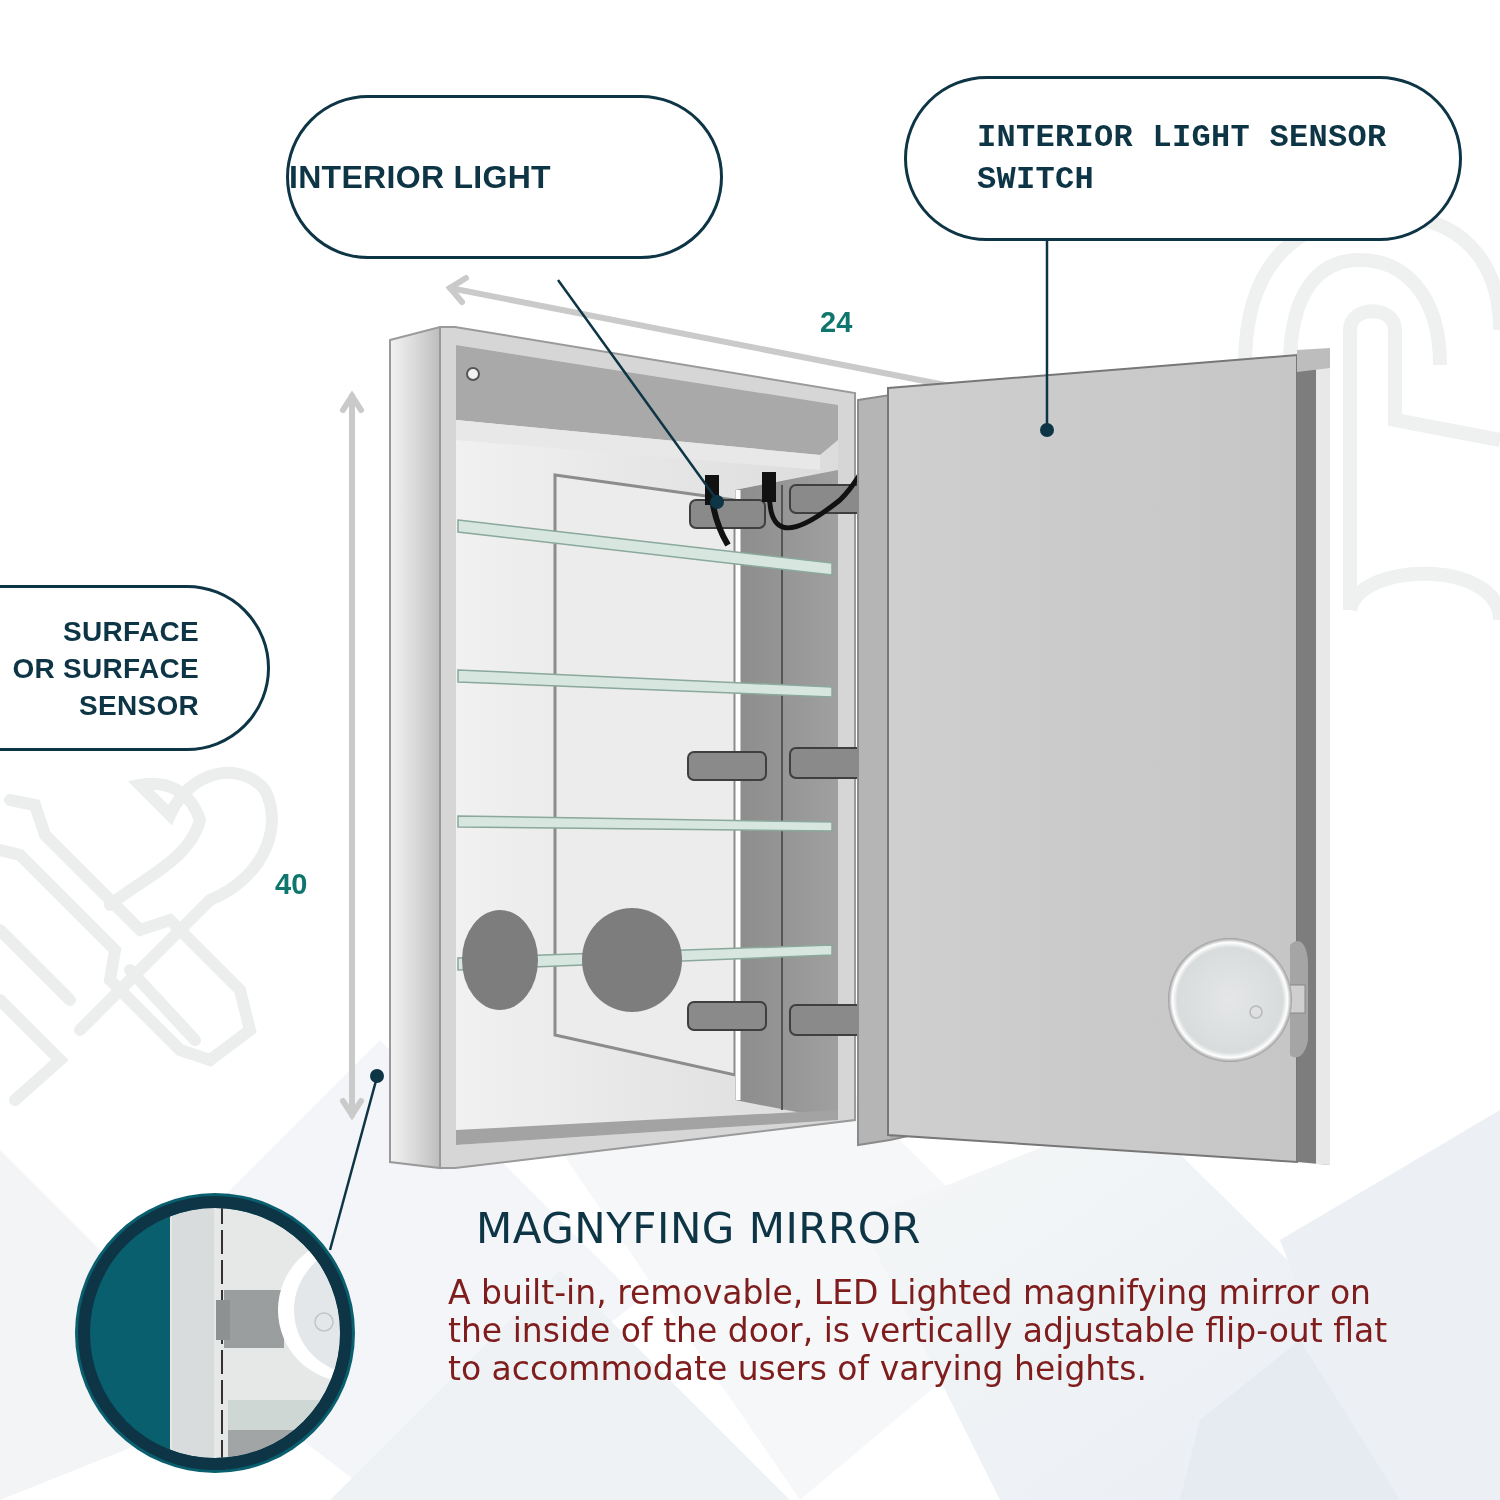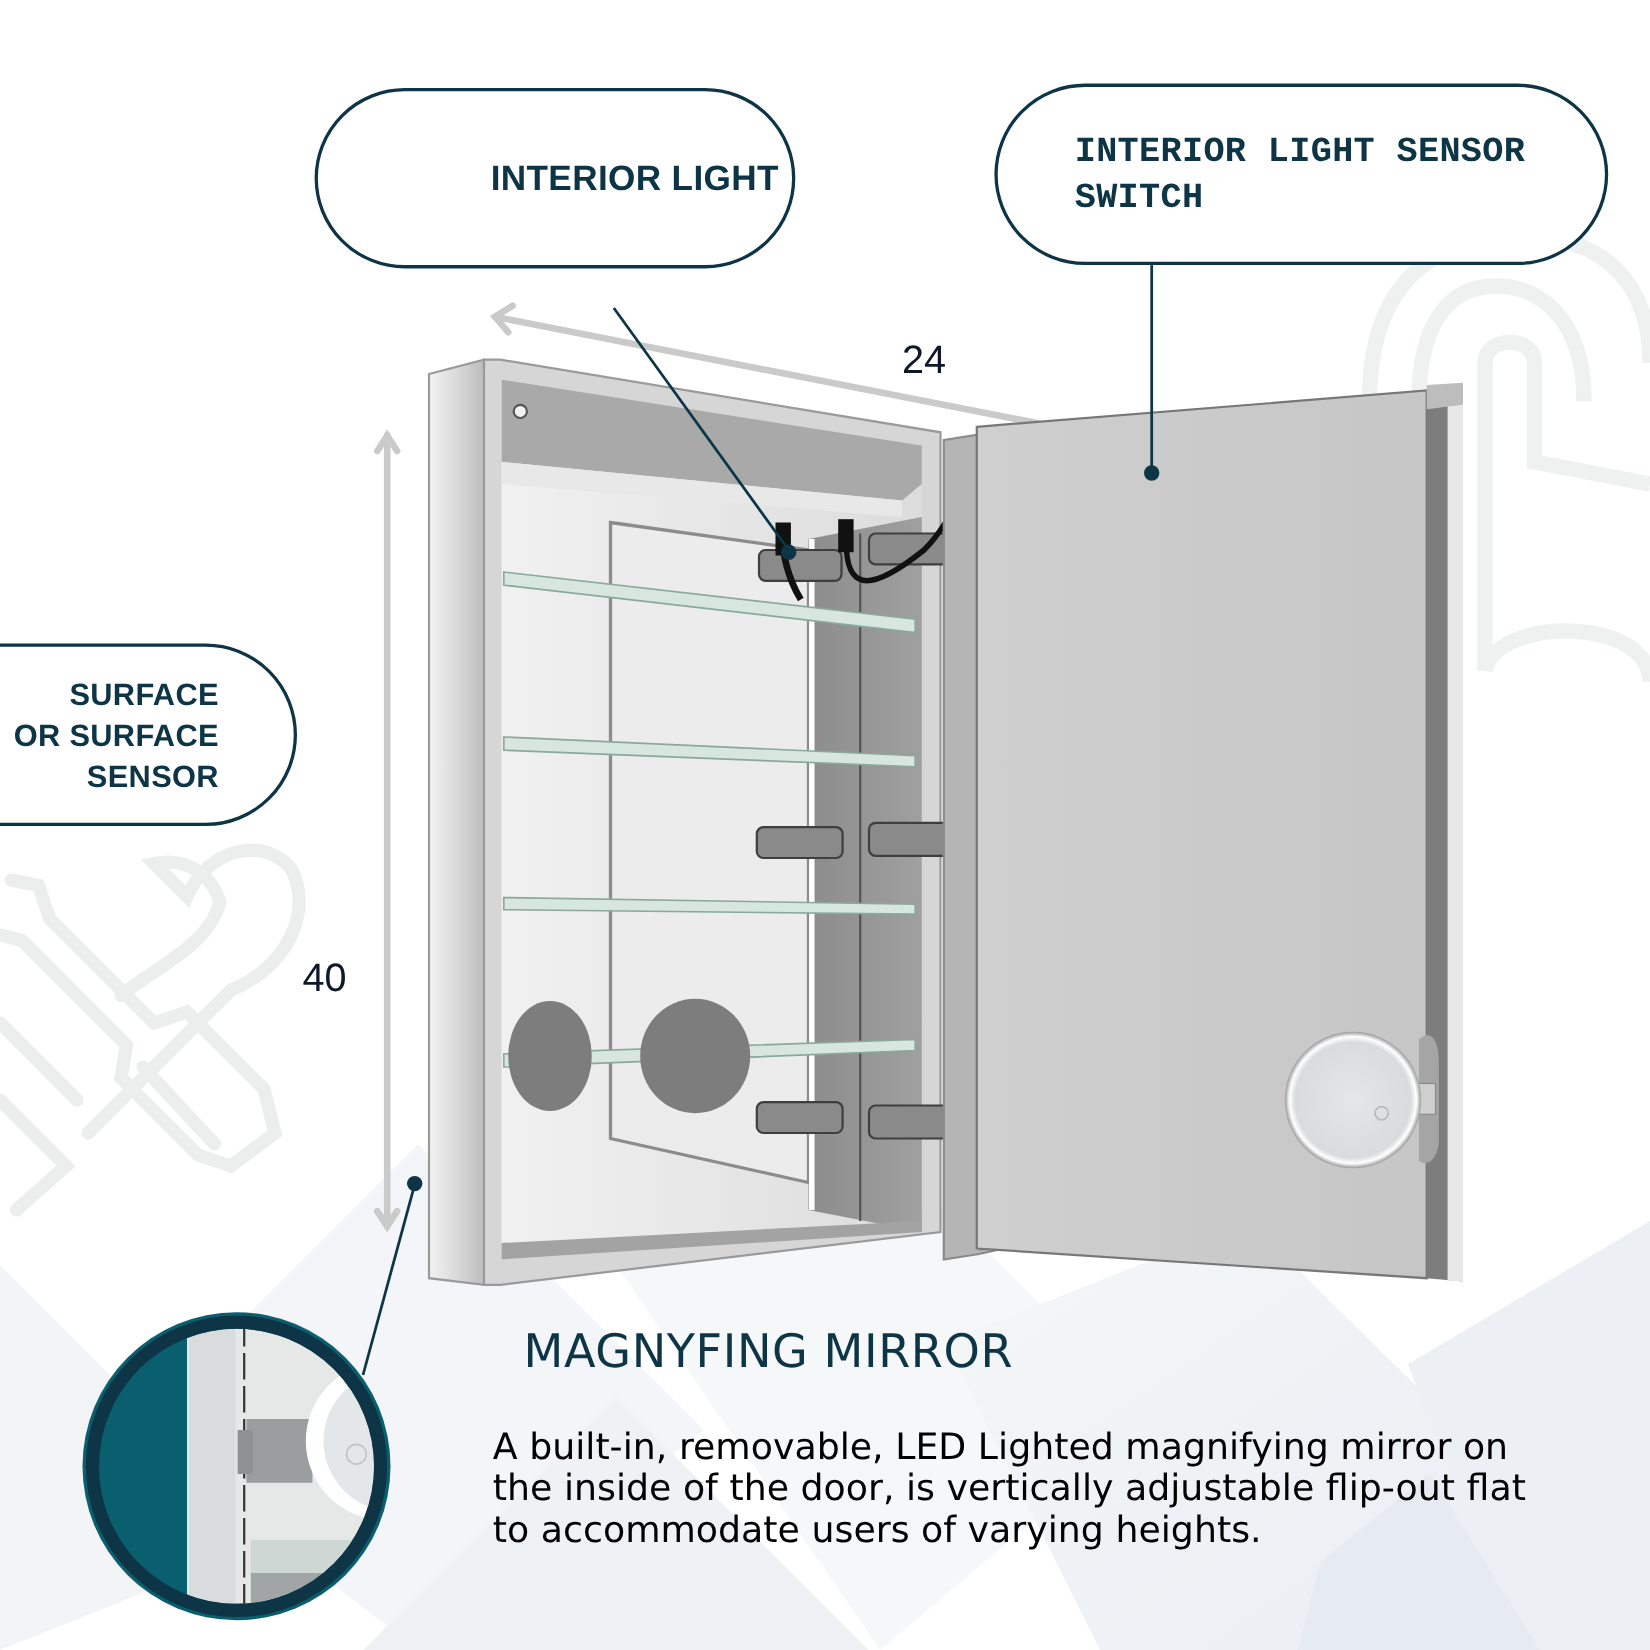--- a/index.html
+++ b/index.html
@@ -13,44 +13,43 @@
     border-radius: 90px;
     background: #ffffff;
     display: flex;
     align-items: center;
     font-weight: bold;
     font-size: 32px;
     letter-spacing: 0.3px;
     line-height: 42px;
     color: #0d3545;
   }
-  #callout-interior-light { left: 286px; top: 80px; width: 437px; height: 164px; justify-content: flex-end; padding-right: 12px; }
+  #callout-interior-light { left: 286px; top: 95px; width: 437px; height: 164px; justify-content: flex-start; padding-right: 12px; }
   #callout-sensor-switch { left: 904px; top: 76px; width: 558px; height: 165px; padding-left: 70px; font-family: Liberation Mono, monospace; }
   #callout-mount {
     left: -40px; top: 585px; width: 310px; height: 166px;
     border-radius: 0 85px 85px 0; justify-content: flex-end; padding-right: 68px;
     text-align: right; font-size: 28px; line-height: 37px;
   }
   .callout-text { display: block; }
 
-  .dim-label { position: absolute; font-weight: normal; color: #0f172a; font-size: 36px; }
+  .dim-label { position: absolute; font-weight: bold; color: #0f766e; font-size: 29px; }
   #dim-width { left: 820px; top: 306px; }
   #dim-height { left: 275px; top: 868px; text-align: center; }
 
   #feature-title {
     position: absolute; left: 444px; top: 1204px;
     font-size: 42px; font-weight: normal; color: #0d3545; letter-spacing: 0.5px;
     font-family: "DejaVu Sans", sans-serif;
     margin-left: 32px;
   }
   #feature-desc {
     position: absolute; left: 448px; top: 1274px; width: 960px;
-    font-size: 33px; line-height: 38px; color: #000000;
+    font-size: 33px; line-height: 38px; color: #7f1d1d;
     font-family: "DejaVu Sans", sans-serif;
-    margin-top: 22px;
   }
 </style>
 </head>
 <body>
 
 <svg id="bg-svg" viewBox="0 0 1500 1500">
   <defs>
     <linearGradient id="diaG" x1="0" y1="0" x2="1" y2="1">
       <stop offset="0" stop-color="#f4f6f8"></stop>
       <stop offset="1" stop-color="#e8ecf1"></stop>

